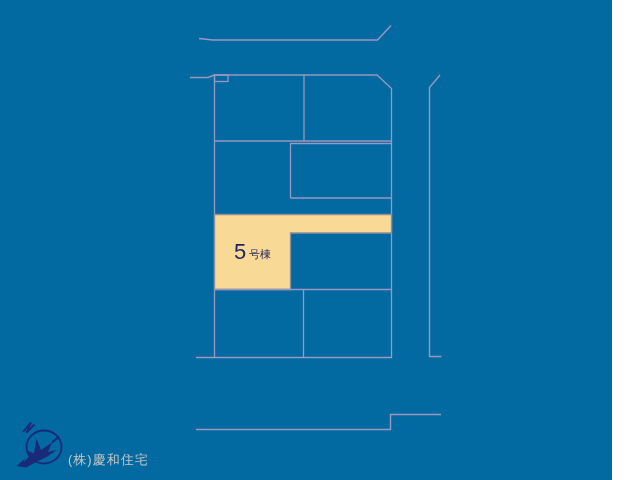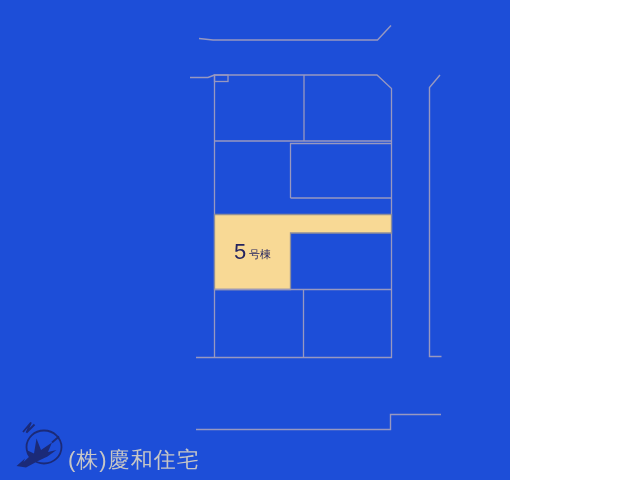--- a/index.html
+++ b/index.html
@@ -1,26 +1,26 @@
 <!DOCTYPE html>
 <html style="--accent-fill: #f8d995; --line: #9898c0; --lot-border: #8f8f99; --label-text: #23235f; --logo-navy: #1b2a78; --watermark-text: #c6c6c6;"><head>
 <meta charset="utf-8">
 <style>
   html,body{margin:0;padding:0;background:#fff;}
   body{width:640px;height:480px;overflow:hidden;font-family:"Liberation Sans",sans-serif;}
-  .canvas{position:relative;width:510px;height:480px;background:#1d4ed8;}
+  .canvas{position:relative;width:612px;height:480px;background:#0369a1;}
   .plan-svg{position:absolute;left:0;top:0;}
   .road{fill:none;stroke:var(--line);stroke-width:1.4;}
   .block-line{fill:none;stroke:var(--line);stroke-width:1.3;}
   .lot-highlight{fill:var(--accent-fill);stroke:var(--lot-border);stroke-width:1.3;}
   .lot-label-big{font-family:"Liberation Sans",sans-serif;font-size:22px;fill:var(--label-text);}
   .lot-label-small{font-family:"Liberation Sans",sans-serif;font-size:11px;fill:var(--label-text);}
   .footer{position:absolute;left:10px;top:419px;height:56px;display:flex;align-items:flex-end;}
   .logo-box{width:54px;height:56px;position:relative;}
-  .company-name{color:var(--watermark-text);font-size:22px;letter-spacing:1px;margin-left:4px;white-space:nowrap;}
+  .company-name{color:var(--watermark-text);font-size:13px;letter-spacing:1px;margin-left:4px;margin-bottom:6px;white-space:nowrap;}
   .logo-stroke{fill:none;stroke:var(--logo-navy);stroke-width:1.8;}
   .logo-fill{fill:var(--logo-navy);stroke:none;}
 </style>
 </head>
 <body>
 
 <div class="canvas">
 
   <svg class="plan-svg" width="640" height="480" viewBox="0 0 640 480">
 

